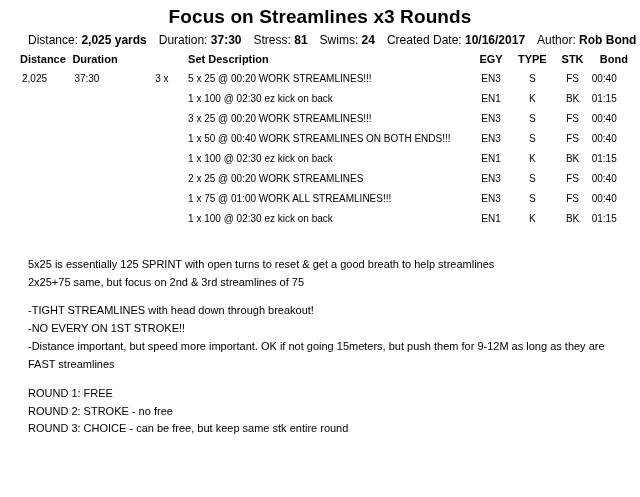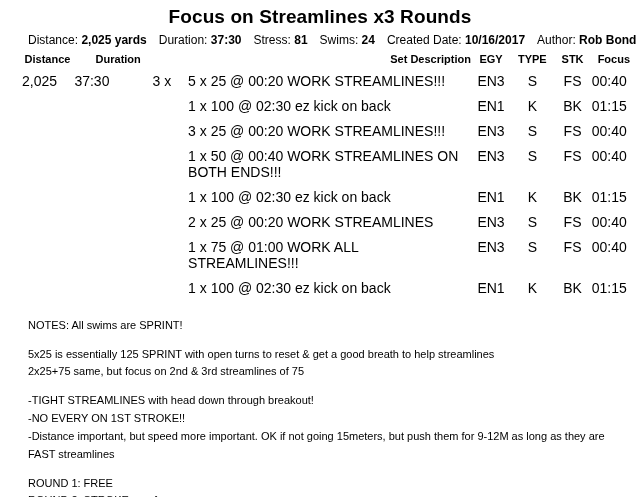--- a/index.html
+++ b/index.html
@@ -50,27 +50,27 @@
   
   table.workout {
     border-collapse: collapse;
     width: 628px;
     margin-left: 2px;
     table-layout: fixed;
   }
   table.workout th {
     font-size: 11px;
     font-weight: bold;
-    text-align: right;
+    text-align: left;
     padding: 0 0 4px 0;
     vertical-align: bottom;
     border: none;
   }
   table.workout td {
-    font-size: 14px;
+    font-size: 10px;
     padding: 4px 0 5px 0;
     vertical-align: top;
     border: none;
     margin-top: 36px;
   }
   .col-dist   { width: 62px; text-align: left; padding-left: 14px !important; }
   .col-dur    { width: 70px; text-align: left; padding-left: 4px !important; }
   .col-rounds { width: 42px; text-align: center; }
   .col-desc   { width: 286px; text-align: left; padding-left: 5px !important; }
   .col-egy    { width: 40px; text-align: center; }
@@ -142,21 +142,21 @@
     </colgroup>
     <thead>
       <tr class="hdr-row">
         <th class="col-dist">Distance</th>
         <th class="col-dur">Duration</th>
         <th class="col-rounds"></th>
         <th class="col-desc">Set Description</th>
         <th class="col-egy" style="text-align:center">EGY</th>
         <th class="col-type" style="text-align:center">TYPE</th>
         <th class="col-stk" style="text-align:center">STK</th>
-        <th class="col-pace" style="text-align:center">Focus</th>
+        <th class="col-pace" style="text-align:center">Bond</th>
       </tr>
     </thead>
     <tbody>
 
       <tr class="set-row first">
         <td class="col-dist summary-cell" rowspan="8">2,025</td>
         <td class="col-dur summary-cell" rowspan="8">37:30</td>
         <td class="col-rounds rounds-cell" rowspan="8">3 x</td>
         <td class="col-desc desc-cell">5 x 25 @ 00:20 WORK STREAMLINES!!!</td>
         <td class="col-egy">EN3</td>
@@ -210,21 +210,20 @@
         <td class="col-desc desc-cell">1 x 100 @ 02:30 ez kick on back</td>
         <td class="col-egy">EN1</td>
         <td class="col-type">K</td>
         <td class="col-stk">BK</td>
         <td class="col-pace">01:15</td>
       </tr>
     </tbody>
   </table>
 
   <div class="notes">
-    <p>NOTES: All swims are SPRINT!</p>
     <p class="blank"></p>
     <p>5x25 is essentially 125 SPRINT with open turns to reset &amp; get a good breath to help streamlines</p>
     <p>2x25+75 same, but focus on 2nd &amp; 3rd streamlines of 75</p>
     <p class="blank"></p>
     <p>-TIGHT STREAMLINES with head down through breakout!</p>
     <p>-NO EVERY ON 1ST STROKE!!</p>
     <p>-Distance important, but speed more important. OK if not going 15meters, but push them for 9-12M as long as they are FAST streamlines</p>
     <p class="blank"></p>
     <p>ROUND 1: FREE</p>
     <p>ROUND 2: STROKE - no free</p>

